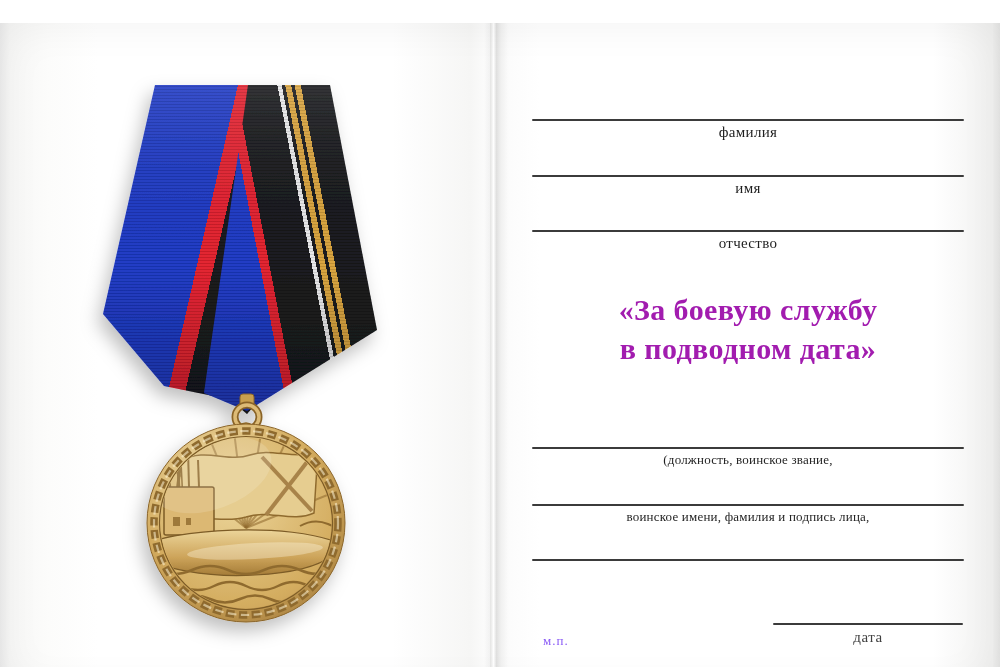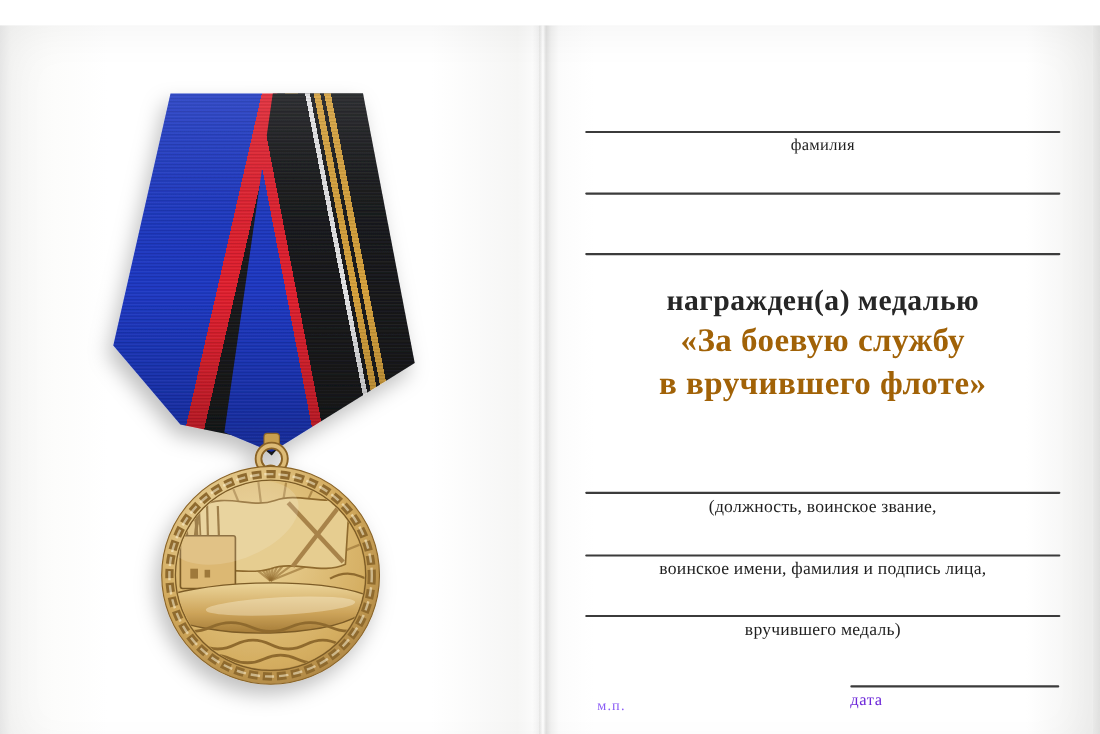--- a/index.html
+++ b/index.html
@@ -38,36 +38,36 @@
   .rule-short{
     position:absolute;left:773px;width:190px;height:2px;
     background:#3b3b3b;border-radius:1px;
   }
   .field-label{
     position:absolute;left:532px;width:432px;text-align:center;
     font-size:15px;color:#1f1f1f;letter-spacing:0.3px;
   }
   .sig-label{
     position:absolute;left:502px;width:492px;text-align:center;
-    font-size:16px;color:#1f1f1f;letter-spacing:0.2px;
+    font-size:13px;color:#1f1f1f;letter-spacing:0.2px;
   }
   .award-line{
     position:absolute;left:502px;top:235px;width:492px;text-align:center;
     font-size:27px;font-weight:bold;color:#262626;letter-spacing:0.4px;
   }
   .medal-name{
     position:absolute;left:502px;top:267px;width:492px;text-align:center;
-    font-size:30px;font-weight:bold;color:#a16207;line-height:39px;letter-spacing:0.4px;
+    font-size:30px;font-weight:bold;color:#a21caf;line-height:39px;letter-spacing:0.4px;
   }
   .seal{
     position:absolute;left:543px;top:610px;font-size:13px;color:#8b5cf6;letter-spacing:1px;
   }
   .date-label{
-    position:absolute;left:773px;top:606px;width:190px;
-    font-size:15px;color:#6d28d9;letter-spacing:0.5px;font-family:Liberation Serif, serif;
+    position:absolute;left:773px;top:606px;width:190px;text-align:center;
+    font-size:15px;color:#404040;letter-spacing:0.5px;font-family:Liberation Serif, serif;
   }
   svg{display:block;}
 </style>
 </head>
 <body>
 
 <div class="canvas">
 
   <div class="page-left-bg"></div>
   <div class="page-right-bg"></div>
@@ -231,38 +231,38 @@
           <ellipse cx="212" cy="452" rx="62" ry="34" fill="rgba(255,255,255,0.14)" transform="rotate(-20 212 452)"></ellipse>
         </g>
       </g>
     </g>
   </svg>
 
   <div class="rule" style="top:96px"></div>
   <div class="field-label" style="top:101px">фамилия</div>
 
   <div class="rule" style="top:152px"></div>
+  <div class="field-label" style="top:157px">имя</div>
 
   <div class="rule" style="top:207px"></div>
-
-  <div class="award-line">награжден(а) медалью</div>
+  <div class="field-label" style="top:212px">отчество</div>
+
 
   <div class="medal-name">
     <div>«За боевую службу</div>
-    <div>в вручившего флоте»</div>
+    <div>в подводном дата»</div>
   </div>
 
   <div class="rule" style="top:424px"></div>
   <div class="sig-label" style="top:429px">(должность, воинское звание,</div>
 
   <div class="rule" style="top:481px"></div>
   <div class="sig-label" style="top:486px">воинское имени, фамилия и подпись лица,</div>
 
   <div class="rule" style="top:536px"></div>
-  <div class="sig-label" style="top:541px">вручившего медаль)</div>
 
   <div class="seal">м.п.</div>
 
   <div class="rule-short" style="top:600px"></div>
   <div class="date-label">дата</div>
 
   <div class="vignette"></div>
 </div>
 
 </body></html>

